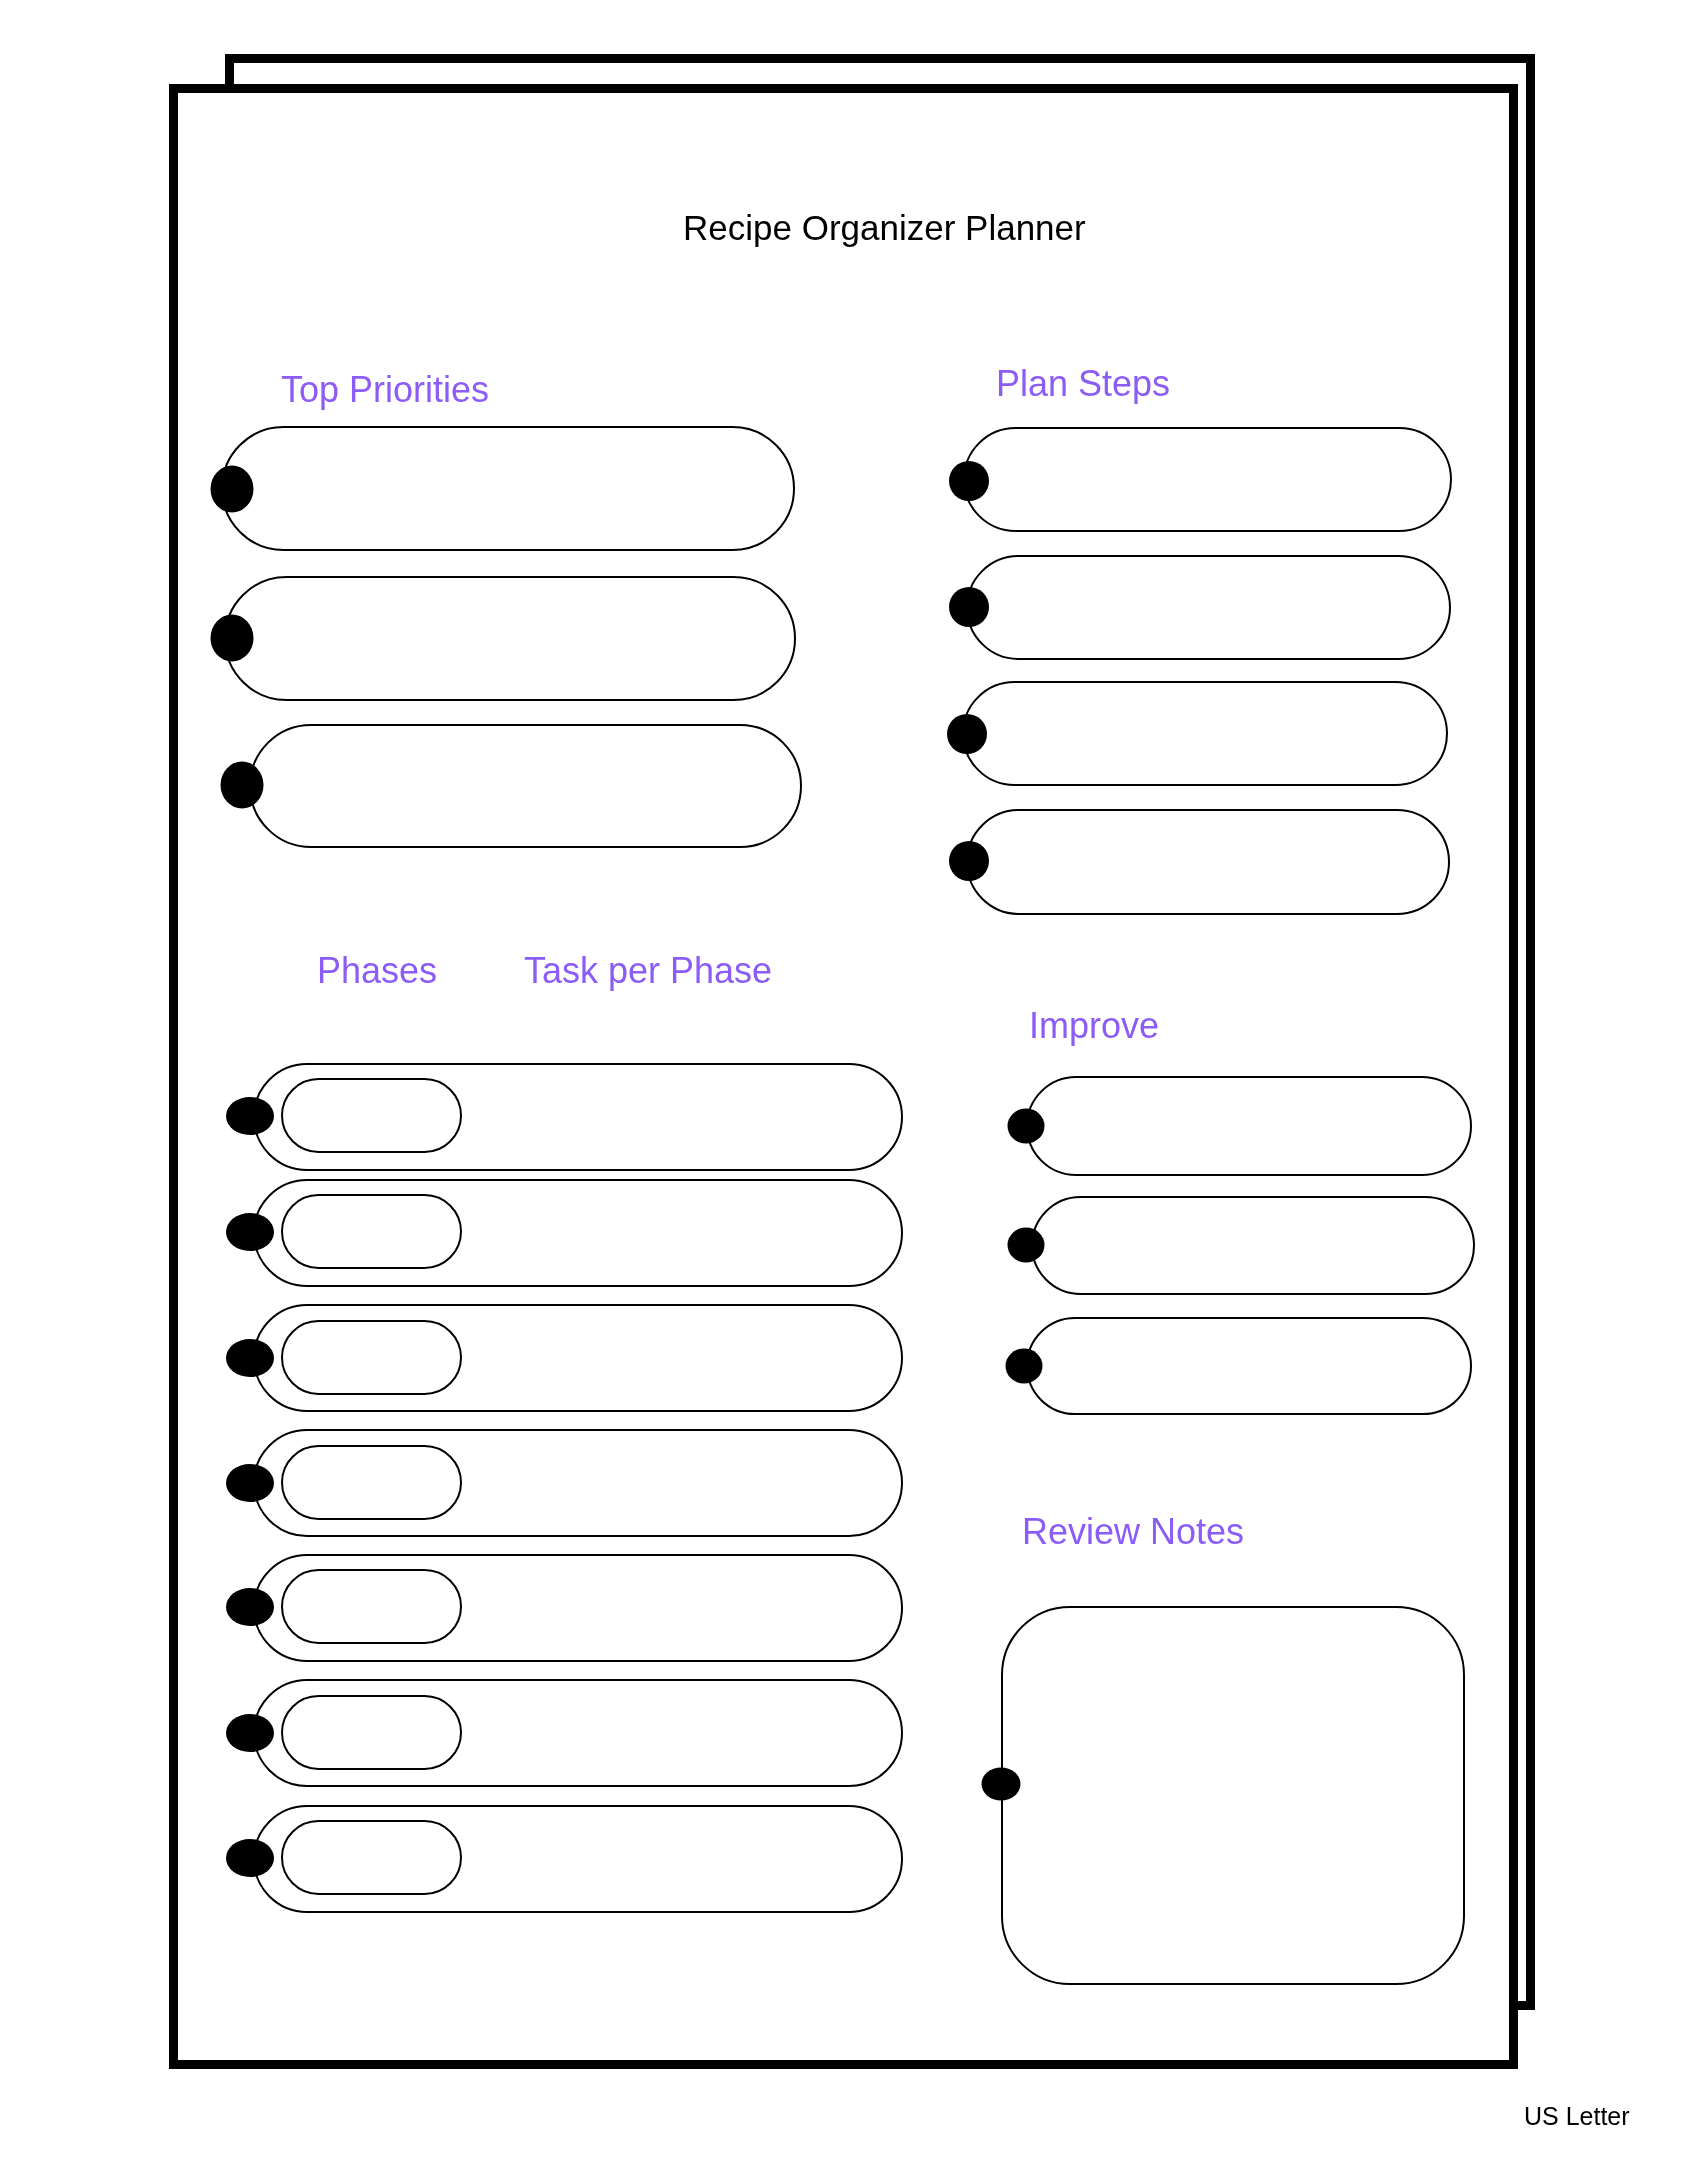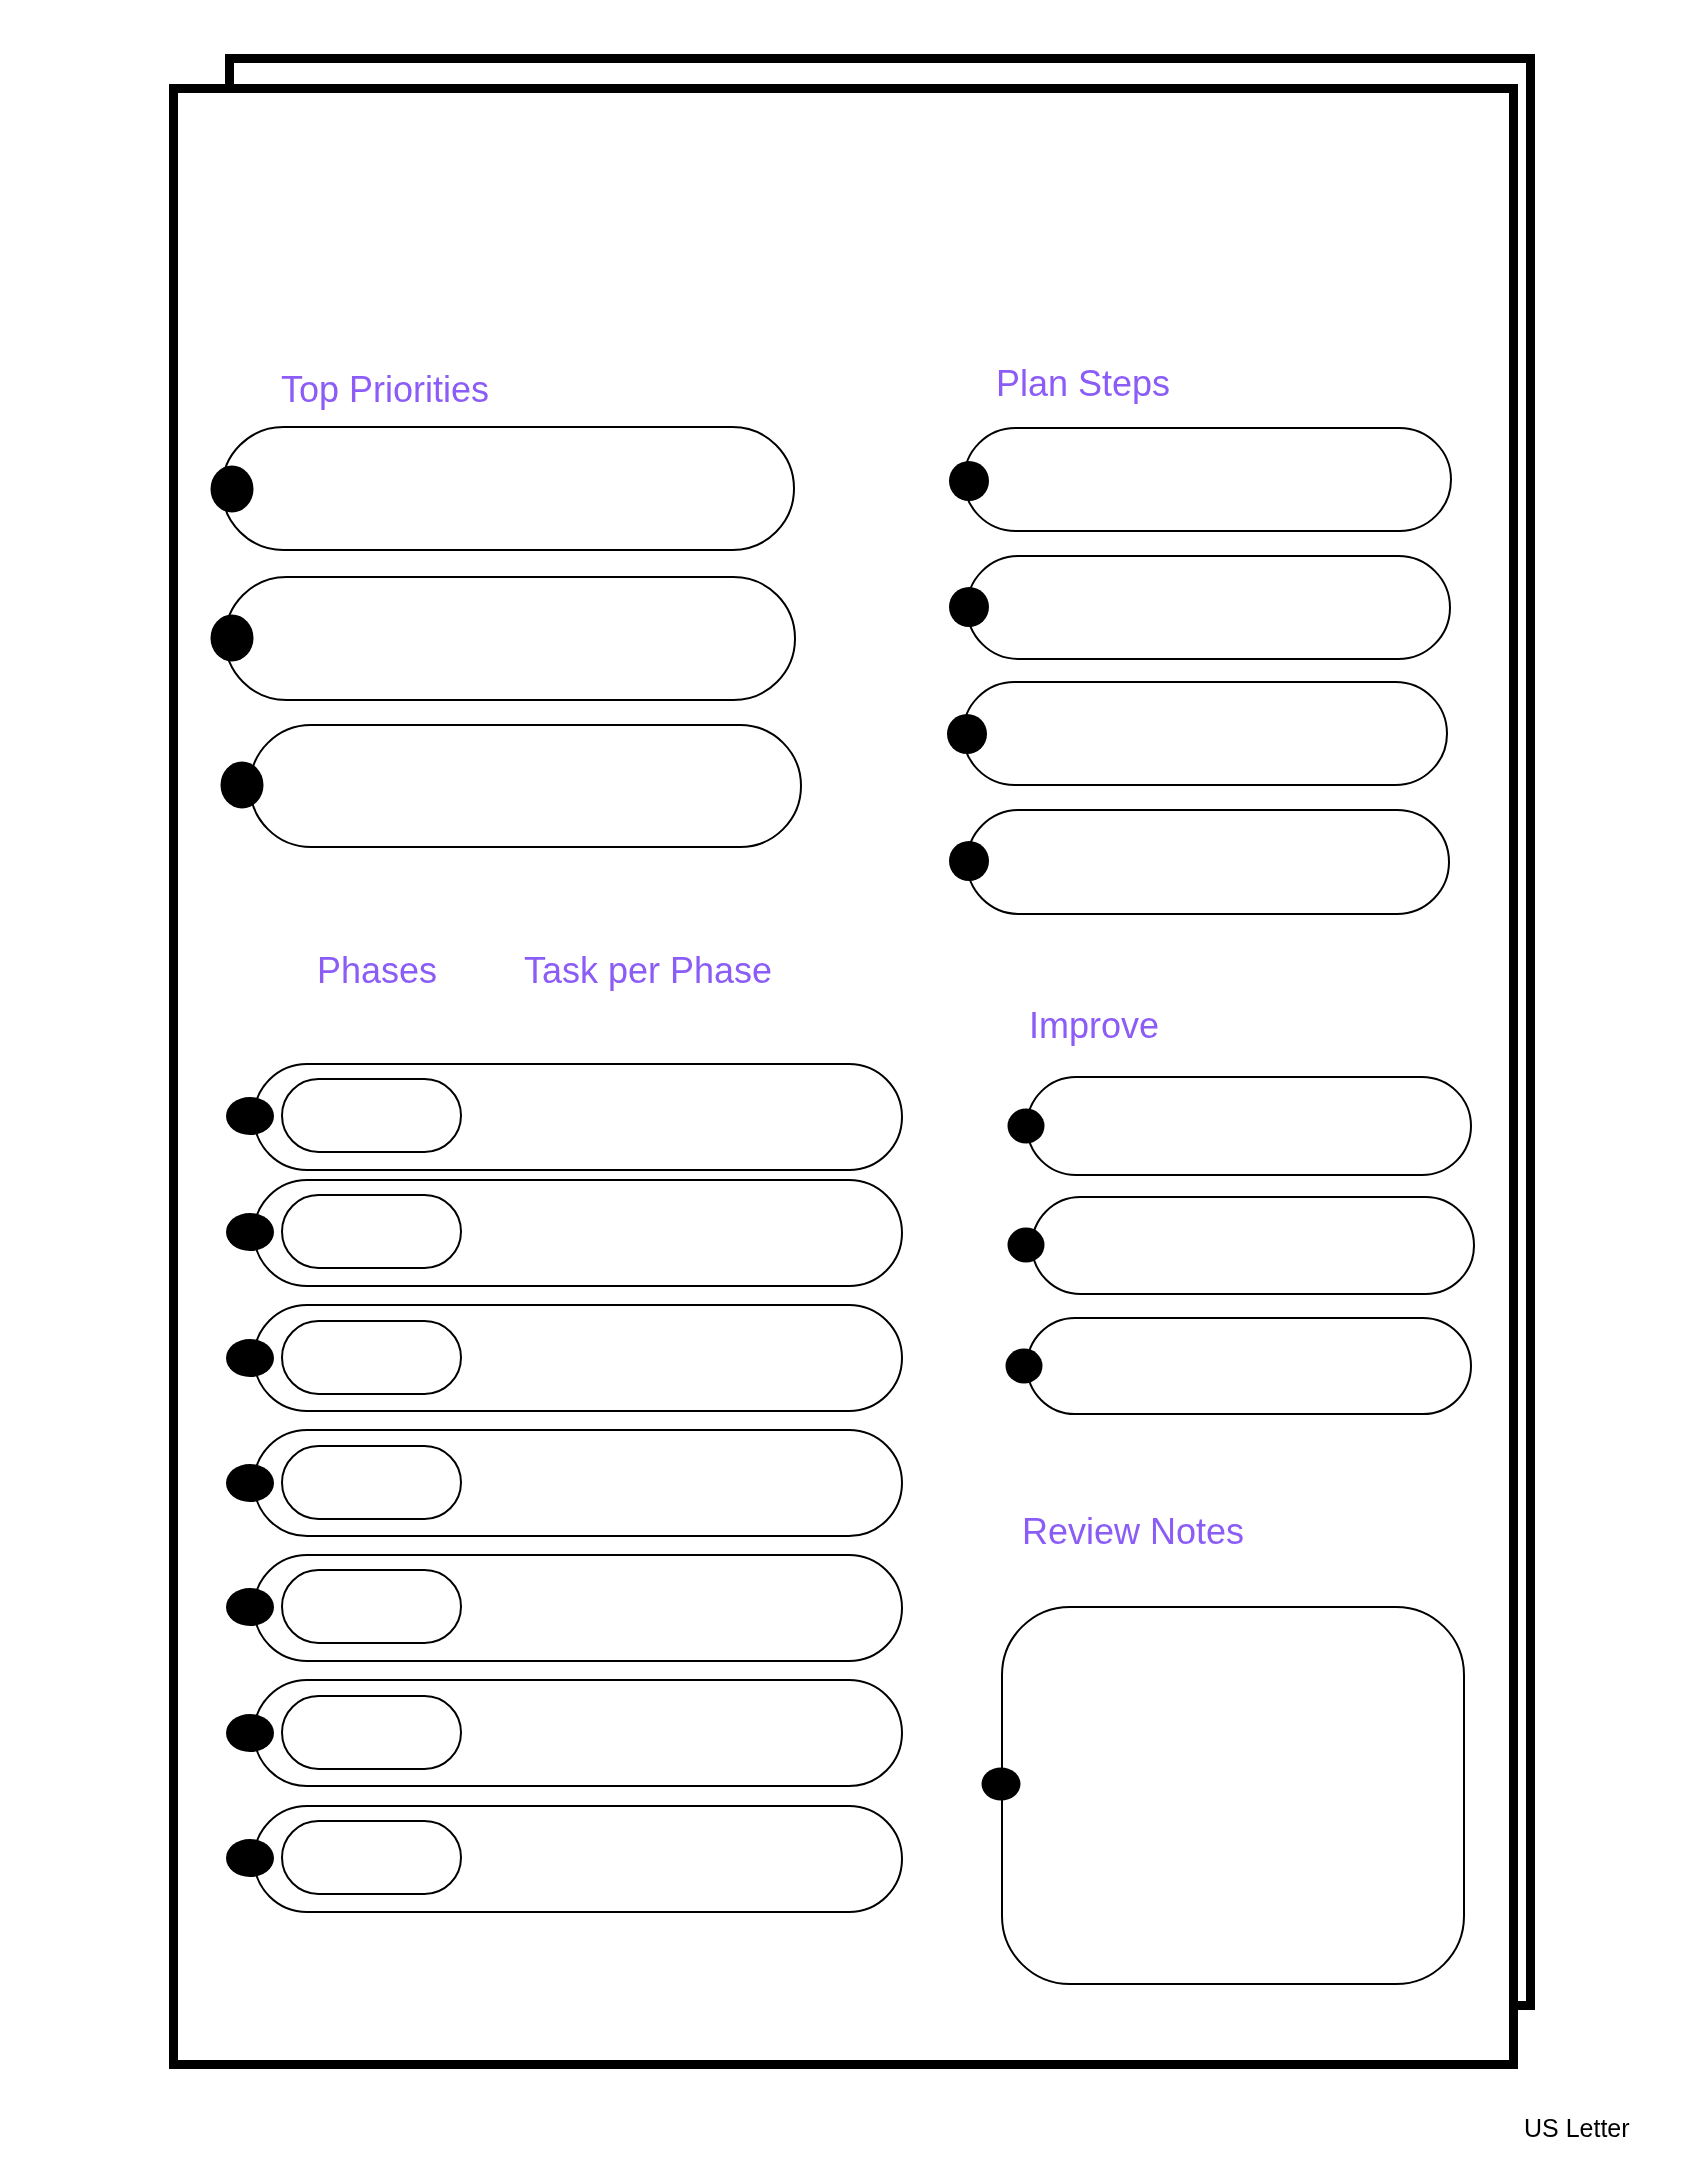--- a/index.html
+++ b/index.html
@@ -18,20 +18,21 @@
 </style>
 </head>
 <body>
 
 <div id="canvas">
 
   <div class="page" style="left:225px;top:54px;width:1310px;height:1956px;"></div>
 
   <div class="page" style="left:169px;top:84px;width:1349px;height:1985px;"></div>
 
+  <div class="title" style="left:683px;top:209px;">Recipe Organizer Planner</div>
 
   <div class="hdr" style="left:281px;top:370px;">Top Priorities</div>
 
   <div class="pill" style="left:221px;top:426px;width:574px;height:125px;"></div>
   <div class="dot" style="left:232px;top:489px;width:43px;height:47px;"></div>
 
   <div class="pill" style="left:224px;top:576px;width:572px;height:125px;"></div>
   <div class="dot" style="left:232px;top:638px;width:43px;height:47px;"></div>
 
   <div class="pill" style="left:249px;top:724px;width:553px;height:124px;"></div>
@@ -91,16 +92,16 @@
   <div class="dot" style="left:1026px;top:1245px;width:37px;height:35px;"></div>
 
   <div class="pill" style="left:1026px;top:1317px;width:446px;height:98px;"></div>
   <div class="dot" style="left:1024px;top:1366px;width:37px;height:35px;"></div>
 
   <div class="hdr" style="left:1022px;top:1512px;">Review Notes</div>
 
   <div class="bigbox" style="left:1001px;top:1606px;width:464px;height:379px;"></div>
   <div class="dot" style="left:1001px;top:1784px;width:39px;height:33px;"></div>
 
-  <div class="fmt" style="left:1524px;top:2103px;margin-top:12px;">US Letter</div>
+  <div class="fmt" style="left:1524px;top:2103px;">US Letter</div>
 
 </div>
 
 
 </body></html>

